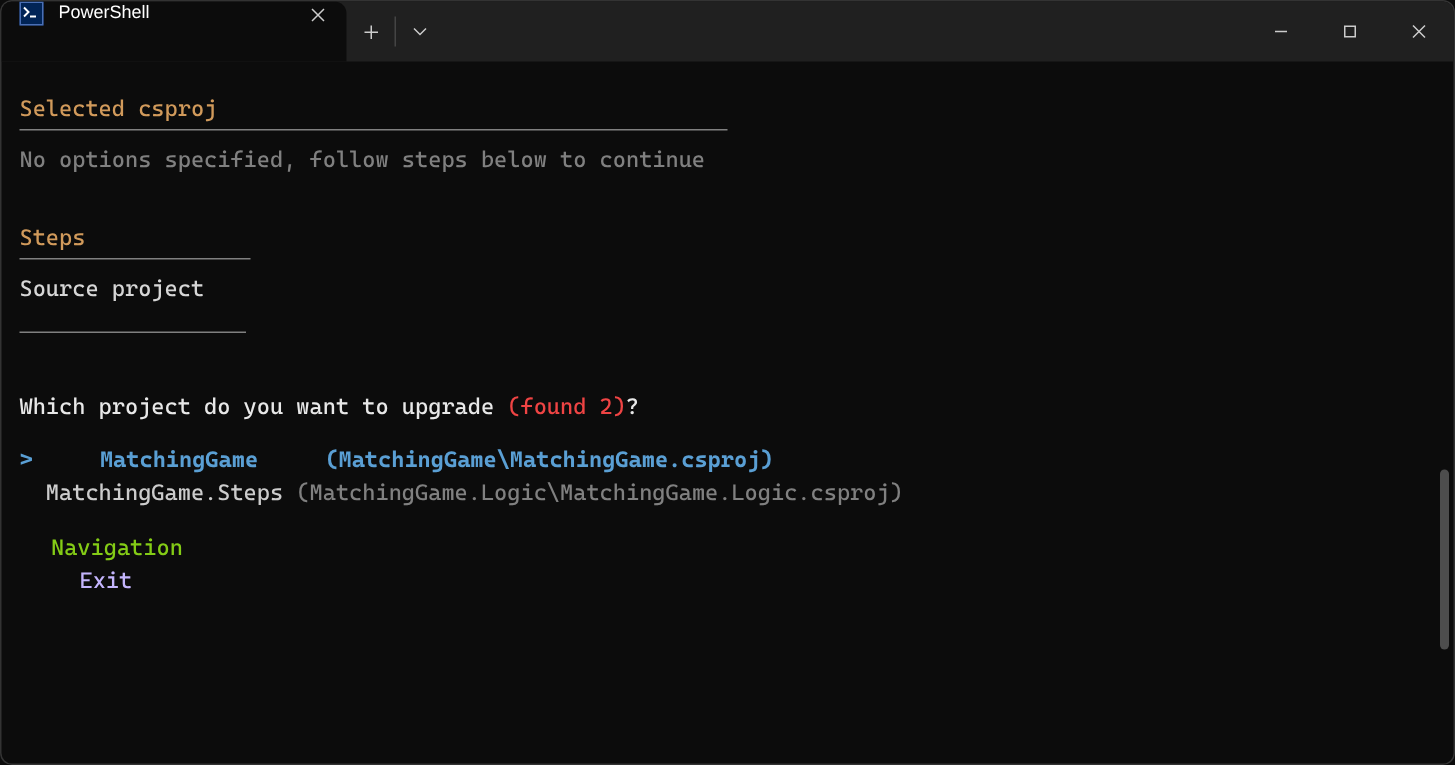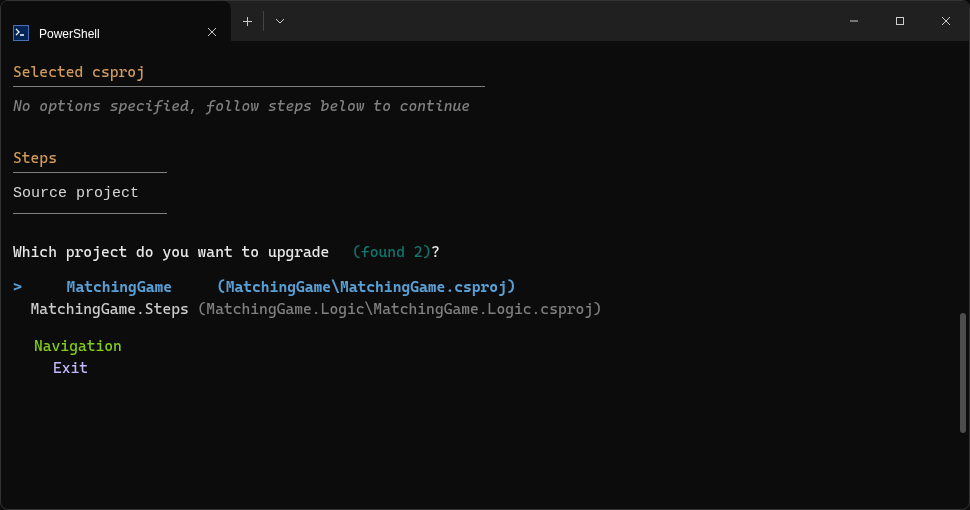--- a/index.html
+++ b/index.html
@@ -17,21 +17,21 @@
       height: 40px;
       background: #202020;
       display: flex;
       align-items: center;
       user-select: none;
     }
     .tab {
       height: 40px;
       background: #0c0c0c;
       display: flex;
-      align-items: flex-end;
+      align-items: flex-start;
       padding: 0 10px 0 12px;
       border-top-right-radius: 8px;
       gap: 10px;
       min-width: 230px;
     }
     .tab-icon {
       width: 16px;
       height: 16px;
       background: #012456;
       display: flex;
@@ -105,38 +105,35 @@
       padding-bottom: 2px;
       padding-right: 340px;
       margin-bottom: 8px;
     }
     .section-header.short {
       padding-right: 110px;
     }
     .options-text {
       color: #808080;
       margin-bottom: 30px;
-      font-style: italic;
     }
     .step-item {
       color: #d6d6d6;
       border-bottom: 1px solid #808080;
       display: inline-block;
       padding-right: 28px;
-      padding-bottom: 8px;
-      margin-bottom: 27px;
-      font-family: Liberation Mono, monospace;
+      padding-bottom: 18px;
+      margin-bottom: 38px;
     }
     .prompt-line {
       color: #e8e8e8;
       margin-bottom: 12px;
     }
     .found-count {
-      color: #0f766e;
-      margin-left: 14px;
+      color: #ef4444;
     }
     .option-line {
       white-space: pre;
     }
     .selected-marker {
       color: #5a9fd4;
       font-weight: bold;
     }
     .selected-item {
       color: #5a9fd4;

